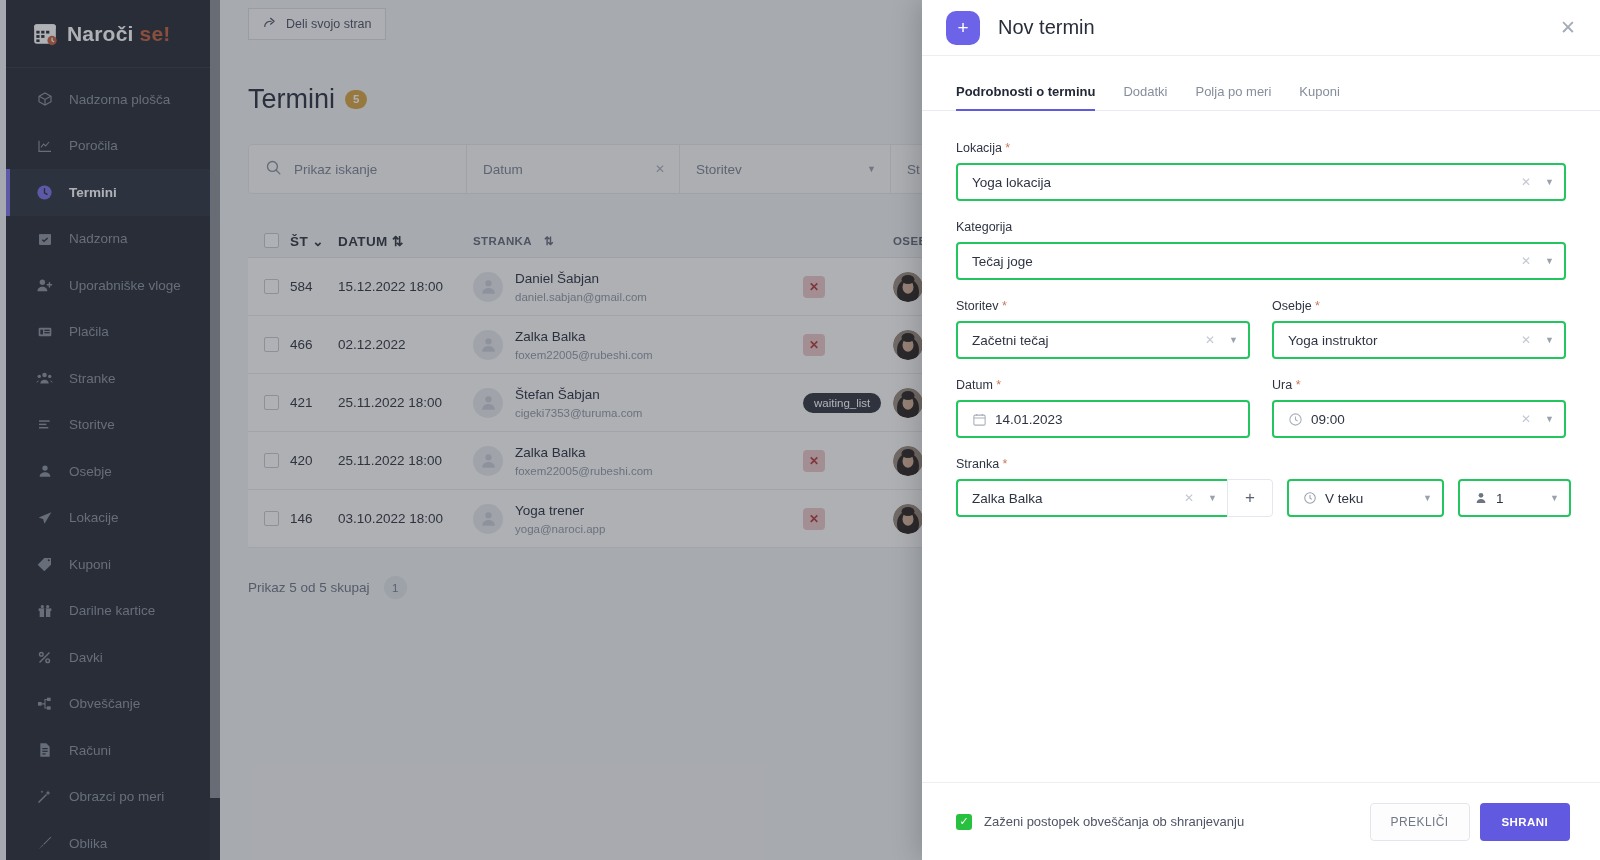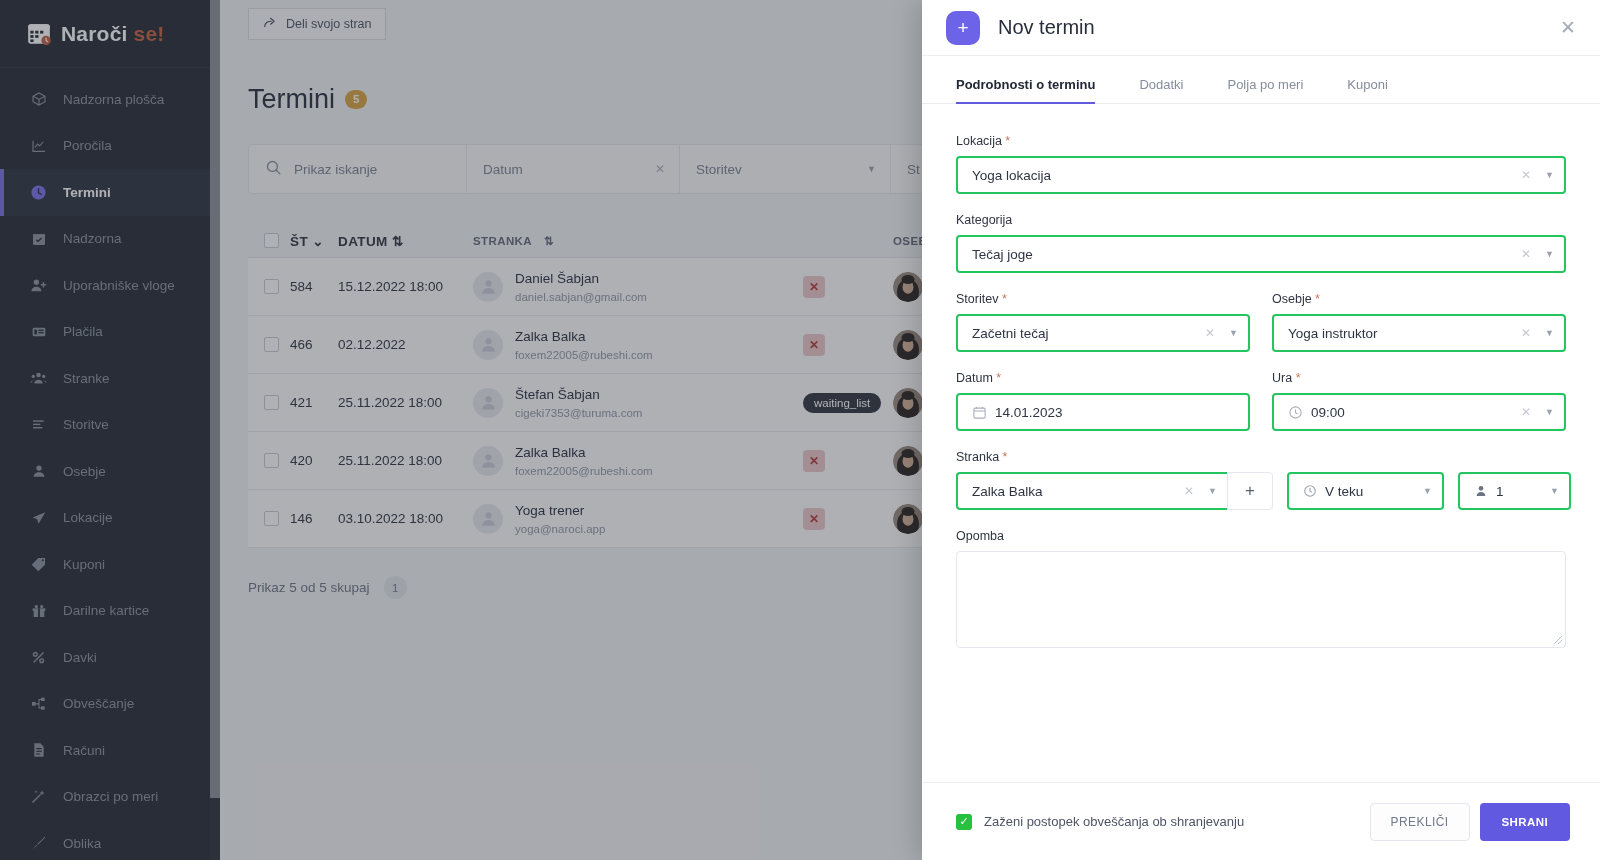--- a/index.html
+++ b/index.html
@@ -6,21 +6,21 @@
   html, body {
     width: 1600px; height: 860px;
     font-family: "Liberation Sans", sans-serif;
     overflow: hidden;
     background: #f1f2f5;
   }
   #root { position: relative; width: 1600px; height: 860px; }
 
   
   .sidebar {
-    position: absolute; left: 0; top: 0;
+    position: absolute; left: 6px; top: 0;
     width: 210px; height: 860px;
     background: #262b35;
     overflow: hidden;
   }
   .brand {
     height: 68px; display: flex; align-items: center;
     padding-left: 26px; gap: 9px;
     border-bottom: 1px solid #323845;
   }
   .brand-icon { width: 26px; height: 26px; flex: 0 0 26px; }
@@ -172,22 +172,22 @@
   }
   .m-plus {
     width: 34px; height: 34px; border-radius: 10px; background: #6c63e8;
     color: #fff; display:flex; align-items:center; justify-content:center;
     font-size: 19px; line-height: 1; flex: 0 0 34px;
   }
   .m-title { margin-left: 18px; font-size: 20px; color: #282d3b; }
   .m-close { margin-left: auto; color: #a5acb8; font-size: 19px; cursor: pointer; }
 
   .m-tabs {
-    display: flex; gap: 16px; padding: 0 34px;
-    margin-top: 21px;
+    display: flex; gap: 0; padding: 0 34px;
+    margin-top: 28px;
     border-bottom: 1px solid #e9ebf0;
     text-align: right;
   }
   .m-tab {
     padding: 0 14px 11px 14px; font-size: 13px; color: #868d9b; cursor: pointer;
     position: relative;
   }
   .m-tab:first-child { padding-left: 0; }
   .m-tab.active { color: #232836; font-weight: bold; }
   .m-tab.active::after {
@@ -833,24 +833,20 @@
                   <circle cx="12" cy="7.4" r="4"></circle>
                   <path d="M4.5 20.5c0-4.1 3.5-6.6 7.5-6.6s7.5 2.5 7.5 6.6z"></path>
                 </svg>
             </span>
             <span class="val">1</span>
             <span class="car">▼</span>
           </div>
         </div>
       </div>
 
-      <div class="fg">
-        <label class="fl">Opomba</label>
-        <div class="ta"></div>
-      </div>
 
     </div>
 
     <div class="m-foot">
       <span class="chk-on">✓</span>
       <span class="foot-txt">Zaženi postopek obveščanja ob shranjevanju</span>
       <span class="btns">
         <button class="btn-cancel">PREKLIČI</button>
         <button class="btn-save">SHRANI</button>
       </span>

